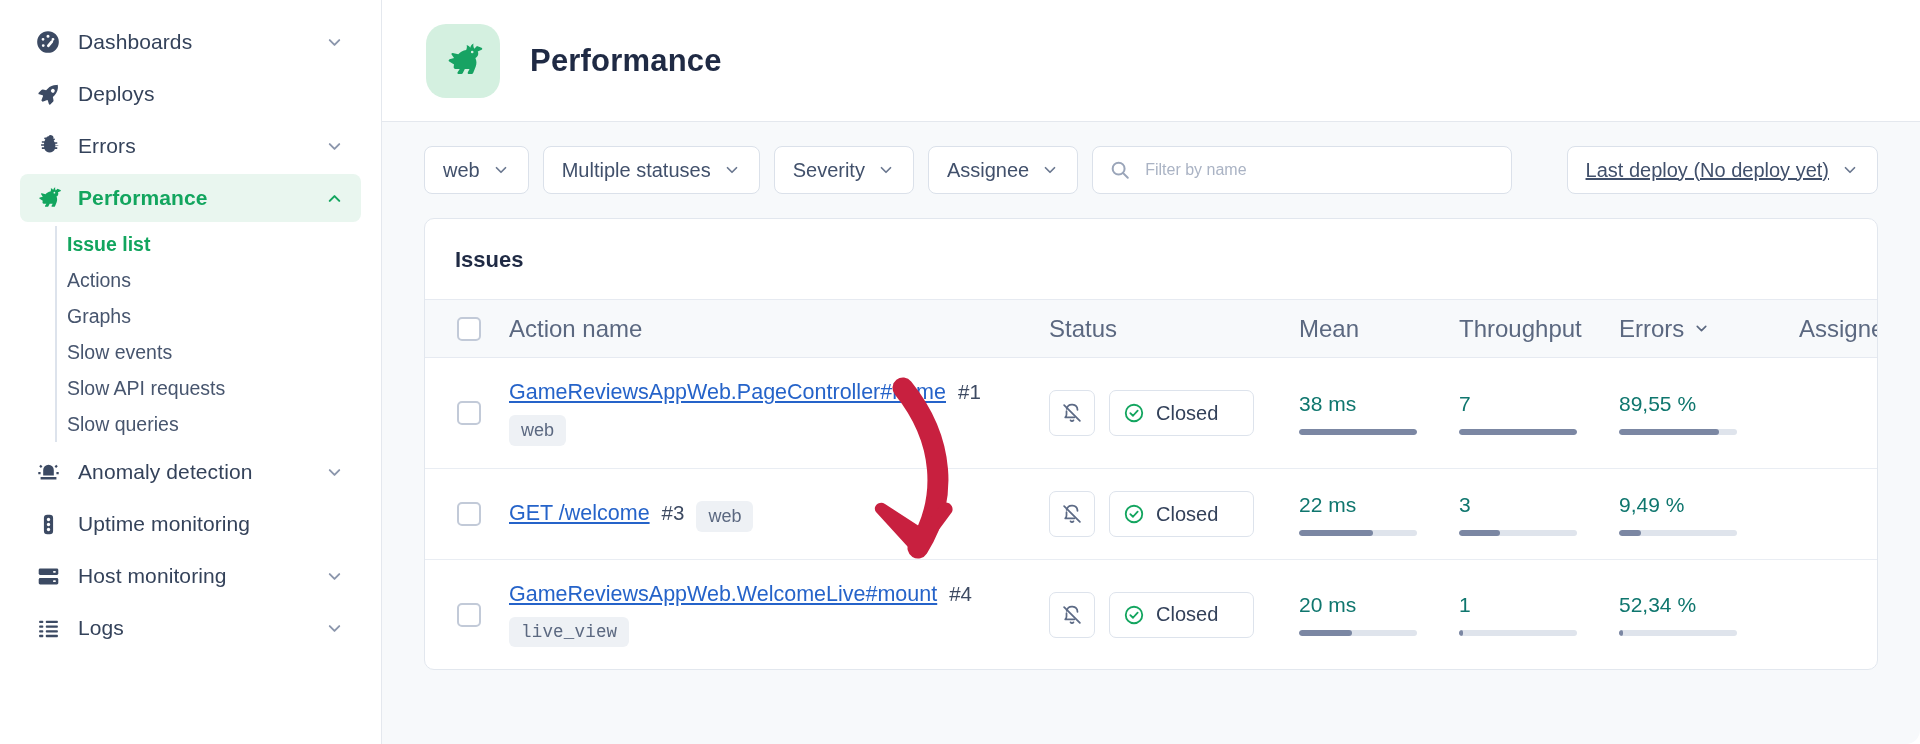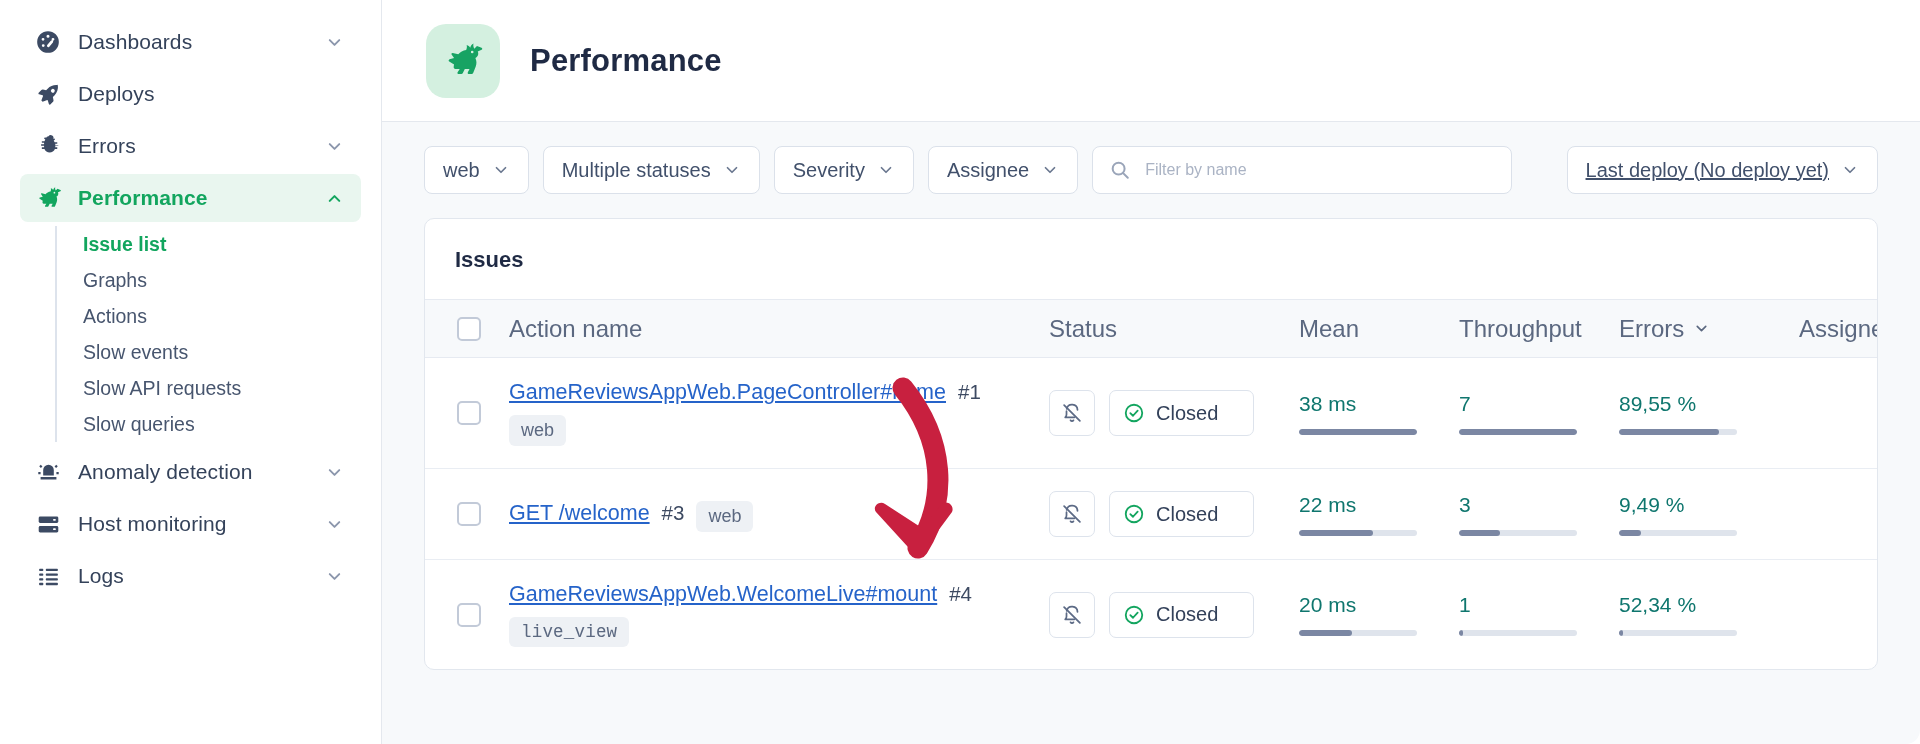--- a/index.html
+++ b/index.html
@@ -58,21 +58,21 @@
     background: #e9f6ef;
     color: #12a55e;
     font-weight: 600;
   }
   .nav-item.active .nv-icon { color: #12a55e; }
   .nav-item.active .nv-chev { color: #12a55e; }
 
   .subnav {
     margin: 2px 20px 6px 55px;
     border-left: 2px solid #dde3ec;
-    padding-left: 24px;
+    padding-left: 8px;
   }
   .subnav-item {
     height: 36px;
     display: flex;
     align-items: center;
     font-size: 19.5px;
     color: #47556e;
     cursor: pointer;
     padding-left: 2px;
   }
@@ -334,24 +334,24 @@
             <polyline points="6 15 12 9 18 15"></polyline>
           </svg>
       </span>
     </div>
 
     <div class="subnav">
       <div class="subnav-item current">
         <span>Issue list</span>
       </div>
       <div class="subnav-item">
+        <span>Actions</span>
+      </div>
+      <div class="subnav-item">
         <span>Graphs</span>
-      </div>
-      <div class="subnav-item">
-        <span>Actions</span>
       </div>
       <div class="subnav-item">
         <span>Slow events</span>
       </div>
       <div class="subnav-item">
         <span>Slow API requests</span>
       </div>
       <div class="subnav-item">
         <span>Slow queries</span>
       </div>
@@ -364,20 +364,32 @@
           </svg>
       </span>
       <span class="nv-label">Anomaly detection</span>
       <span class="nv-chev">
         <svg width="19" height="19" viewBox="0 0 24 24" fill="none" stroke="currentColor" stroke-width="2.4" stroke-linecap="round" stroke-linejoin="round">
             <polyline points="6 9 12 15 18 9"></polyline>
           </svg>
       </span>
     </div>
 
+    <div class="nav-item">
+      <span class="nv-icon">
+        <svg width="25" height="25" viewBox="0 0 24 24" fill="currentColor">
+            <rect x="7.6" y="2.6" width="8.8" height="18.8" rx="3.2"></rect>
+            <circle cx="12" cy="7.2" r="1.6" fill="#fff"></circle>
+            <circle cx="12" cy="12" r="1.6" fill="#fff"></circle>
+            <circle cx="12" cy="16.8" r="1.6" fill="#fff"></circle>
+          </svg>
+      </span>
+      <span class="nv-label">Uptime monitoring</span>
+      <span class="nv-chev"></span>
+    </div>
 
     <div class="nav-item">
       <span class="nv-icon">
         <svg width="25" height="25" viewBox="0 0 24 24" fill="currentColor">
             <rect x="2.6" y="4.4" width="18.8" height="6.2" rx="1.4"></rect>
             <rect x="2.6" y="13.4" width="18.8" height="6.2" rx="1.4"></rect>
             <rect x="16.4" y="6.7" width="2.6" height="1.6" rx=".6" fill="#fff"></rect>
             <rect x="16.4" y="15.7" width="2.6" height="1.6" rx=".6" fill="#fff"></rect>
           </svg>
       </span>

